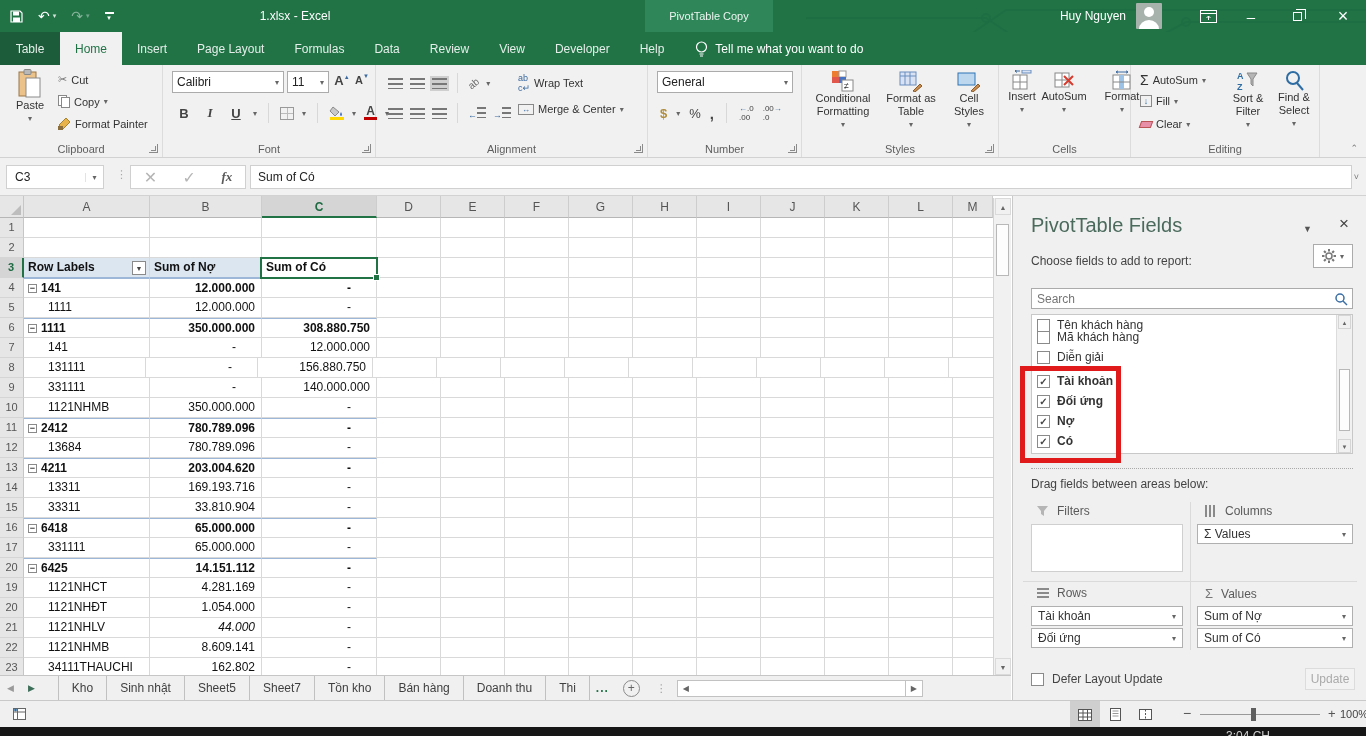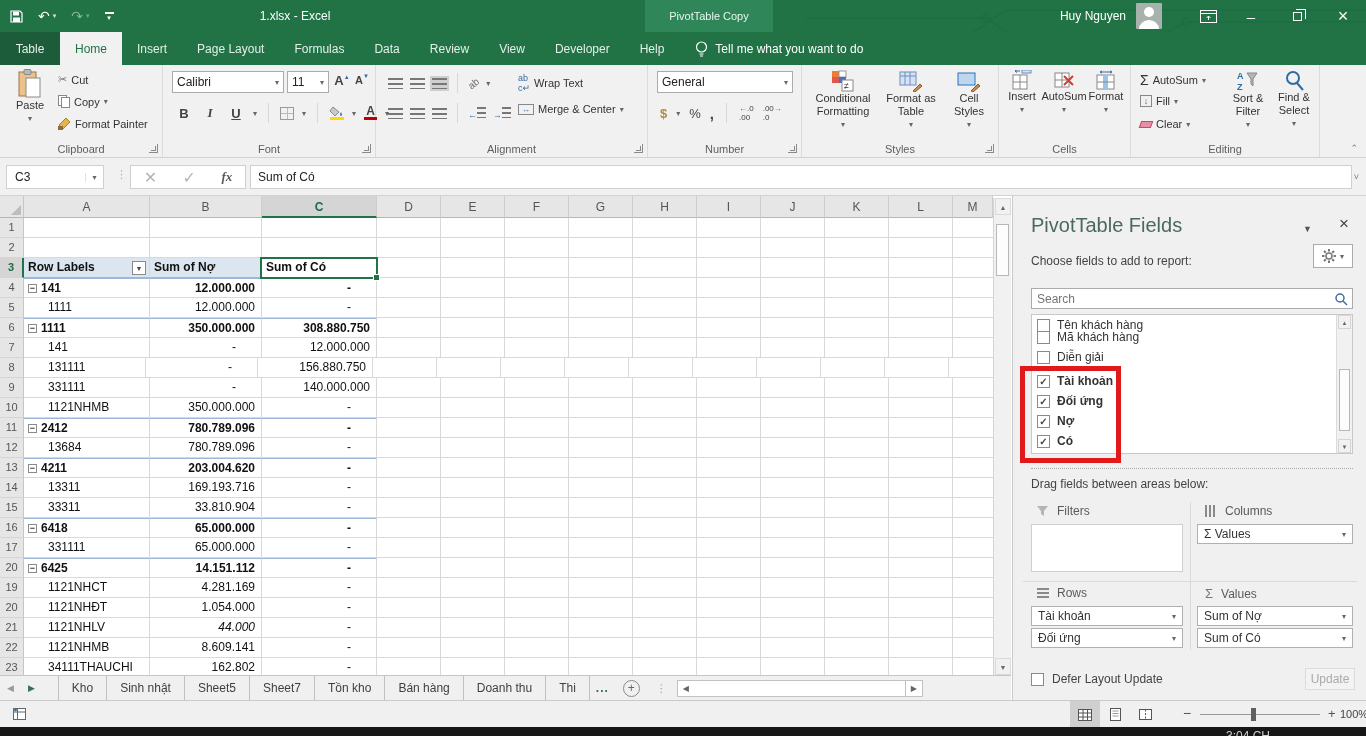--- a/index.html
+++ b/index.html
@@ -418,21 +418,21 @@
       <div class="bigbtn" style="left:44px;top:5px;width:42px;">
         <svg width="20" height="20" viewBox="0 0 20 20">
             <rect x="1" y="3" width="14" height="14" fill="#fff" stroke="#888"></rect>
             <line x1="1" y1="10" x2="15" y2="10" stroke="#888"></line>
             <line x1="8" y1="3" x2="8" y2="17" stroke="#888"></line>
             <path d="M10 6 L19 15 M19 6 L10 15" stroke="#d83b2d" stroke-width="2"></path>
           </svg>
         <span>AutoSum</span>
           <span class="caret2">▾</span>
       </div>
-      <div class="bigbtn" style="left:86px;top:5px;width:42px;justify-content:space-between;">
+      <div class="bigbtn" style="left:102px;top:5px;width:42px;justify-content:space-between;">
         <svg width="20" height="20" viewBox="0 0 20 20">
             <path d="M4 2 L16 2 M4 2 L6 0.8 M4 2 L6 3.2 M16 2 L14 0.8 M16 2 L14 3.2" stroke="#3b6aa0" fill="none"></path>
             <rect x="1" y="5" width="17" height="14" fill="#fff" stroke="#888"></rect>
             <rect x="7" y="5" width="5" height="14" fill="#9cc3e5"></rect>
             <line x1="1" y1="12" x2="18" y2="12" stroke="#888"></line>
           </svg>
         <span>Format</span>
           <span class="caret2">▾</span>
       </div>
       <div class="glabel">Cells</div>

